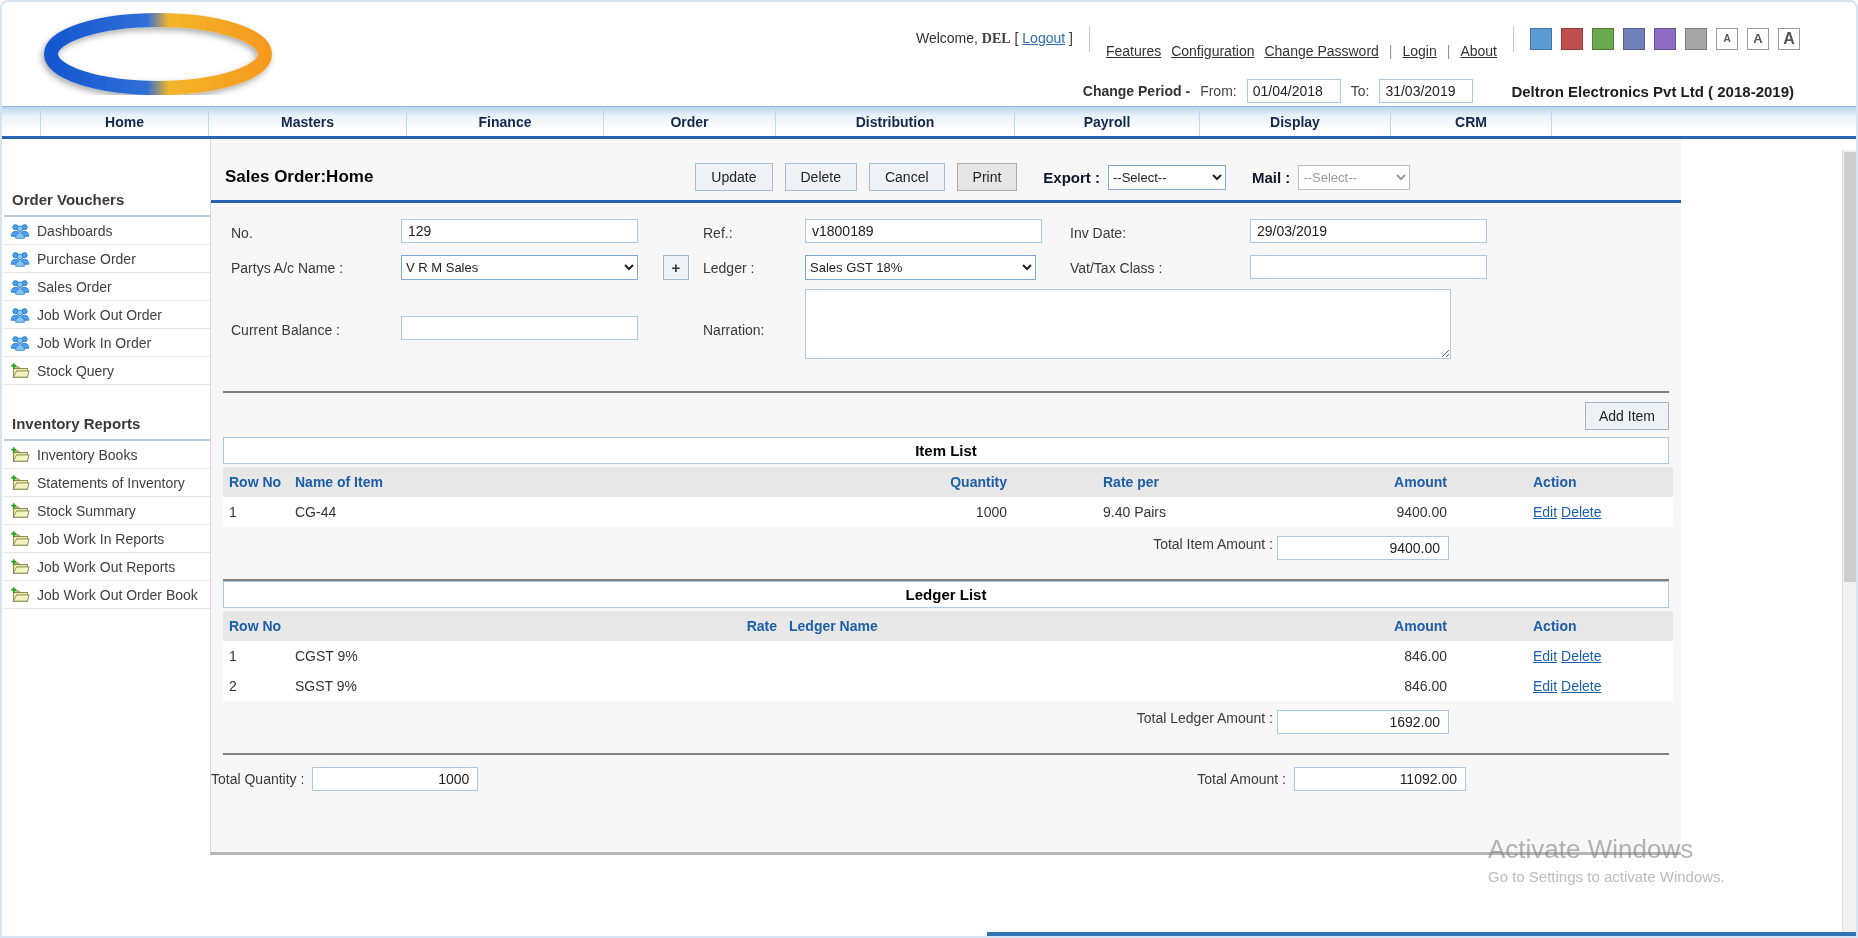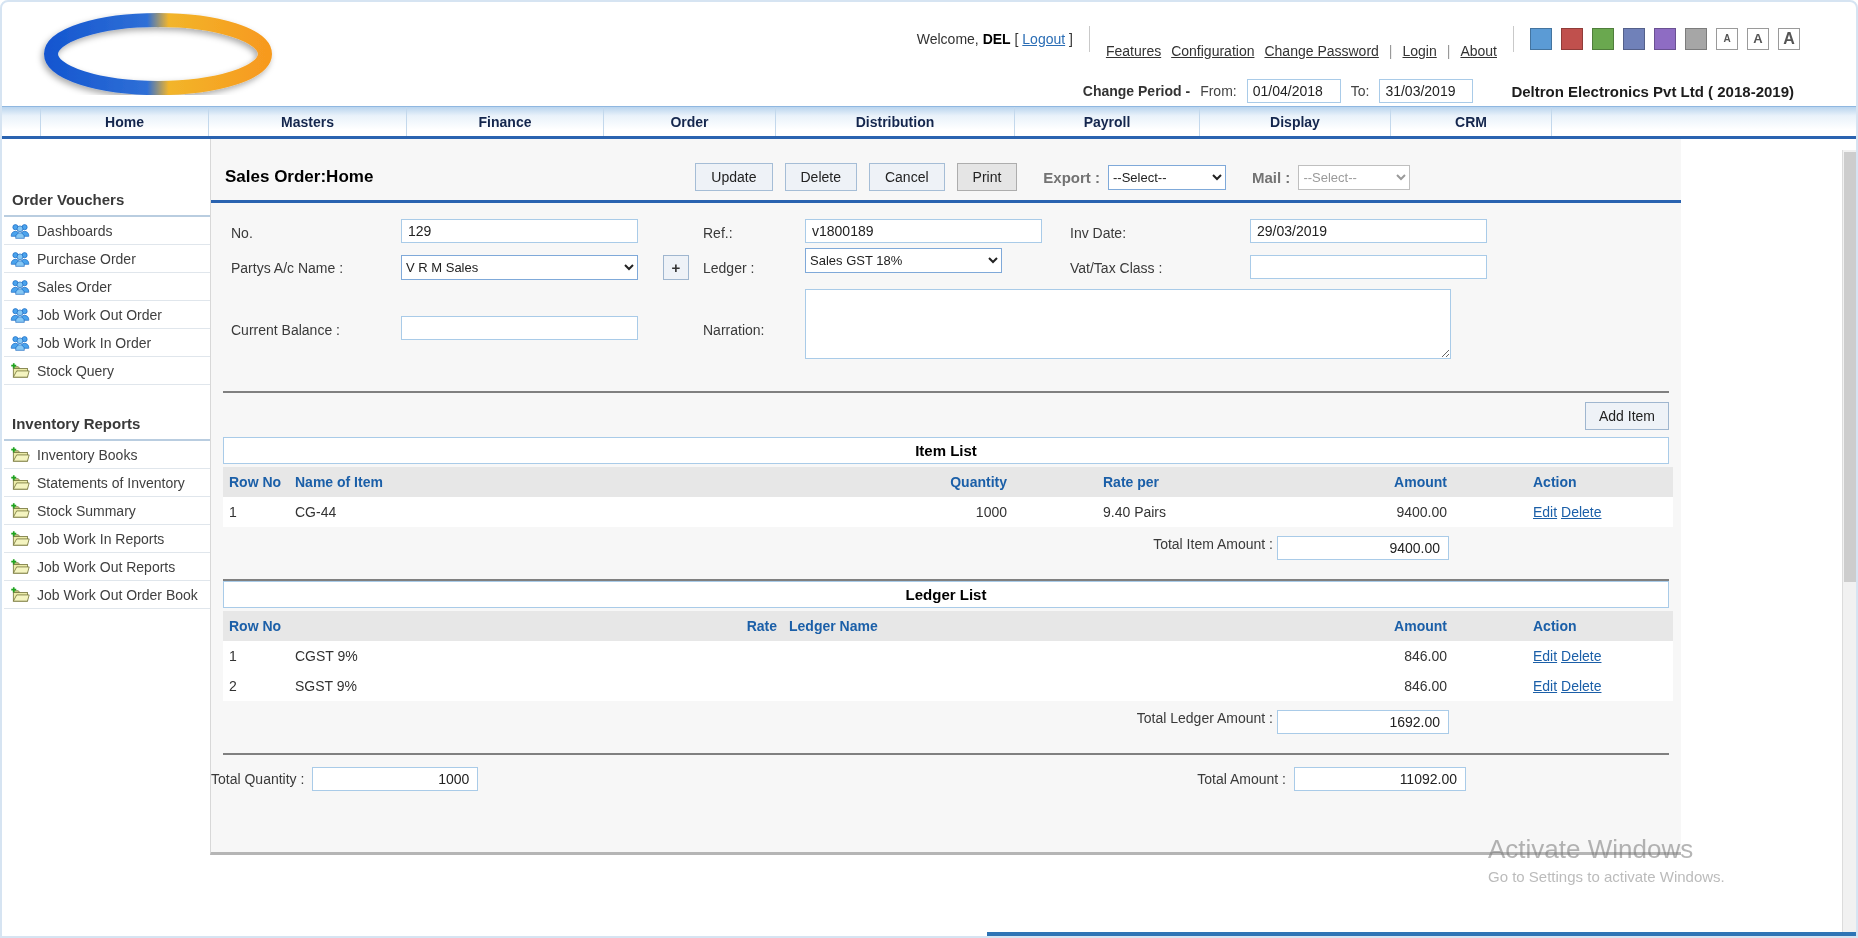--- a/index.html
+++ b/index.html
@@ -7,21 +7,21 @@
   body { font-family:"Liberation Sans", sans-serif; color:#333; }
   .page { position:relative; width:1858px; height:938px; background:#fff;
           border:2px solid #d6e4f2; border-radius:8px 8px 0 0; overflow:hidden; }
 
   
   .header { height:104px; display:flex; }
   .logo-wrap { width:320px; padding:10px 0 0 30px; }
   .hdr-right { flex:1; display:flex; flex-direction:column; align-items:flex-end; }
   .hdr-top { margin-top:16px; padding-right:56px; display:flex; align-items:center; font-size:14px; color:#333; }
   .welcome { white-space:nowrap; }
-  .welcome b { color:#000000; }
+  .welcome b { color:#404040;font-family:Liberation Serif, serif; }
   .hdr-divider { width:1px; height:26px; background:#c9c9c9; margin:0 16px; }
   .hdr-links { display:flex; align-items:center; gap:10px;margin-top:25px; }
   .hdr-link { color:#333; text-decoration:underline; cursor:pointer; white-space:nowrap; }
   .logout-link { color:#2a6db5; text-decoration:underline; cursor:pointer; }
   .pipe { color:#999; }
   .swatches { display:flex; align-items:center; gap:9px; }
   .swatch { width:22px; height:22px; border:1px solid rgba(0,0,0,.25); cursor:pointer; }
   .fontbox { width:22px; height:22px; border:1px solid #9a9a9a; background:#fff; color:#555;
              display:flex; align-items:center; justify-content:center; font-weight:bold; cursor:pointer; }
   .fontbox.a1 { font-size:10px; } .fontbox.a2 { font-size:13px; } .fontbox.a3 { font-size:16px; }
@@ -55,21 +55,21 @@
   
   .panel { width:1471px; height:716px; background:#f7f7f7; border-left:1px solid #d8d8d8;
            border-bottom:3px solid #b5b5b5; position:relative; }
   .title-row { display:flex; align-items:center; padding:24px 12px 9px 14px; border-bottom:3px solid #2a63b0; }
   .page-title { font-size:17px; font-weight:bold; color:#000; }
   .toolbar { display:flex; align-items:center; gap:12px; margin-left:322px; }
   .btn { background:#eef2f7; border:1px solid #a5bdd6; padding:5px 15px; font-size:14px; color:#222;
          font-family:"Liberation Sans",sans-serif; cursor:pointer; }
   .btn.gray { background:#e5e5e5; border-color:#adadad; }
   .exp-group { display:flex; align-items:center; gap:8px; margin-left:26px; }
-  .exp-label { font-weight:bold; font-size:15px; color:#737373; }
+  .exp-label { font-weight:bold; font-size:15px; color:#0f172a; }
   select { font-family:"Liberation Sans",sans-serif; font-size:13px; height:25px; background:#fff;
            border:1px solid #7fa9d9; color:#222; }
   .sel-export { width:118px; }
   .sel-mail { width:112px; border-color:#bfbfbf; color:#9a9a9a; }
 
   
   .form-block { position:relative; height:178px; margin:0 12px; }
   .f-label { position:absolute; font-size:14px; color:#3a3a3a; white-space:nowrap; }
   .f-field { position:absolute; }
   .txt-input { height:24px; border:1px solid #a9cbe8; background:#fff; font-size:14px; padding:1px 6px;
@@ -326,21 +326,21 @@
         <input class="txt-input f-field" style="left: 582px; top: 16px;" value="v1800189">
         <span class="f-label" style="left:847px; top:22px">Inv Date:</span>
         <input class="txt-input f-field" style="left: 1027px; top: 16px;" value="29/03/2019">
 
         <span class="f-label" style="left:8px; top:57px">Partys A/c Name :</span>
         <select class="sel-form f-field" style="left:178px; top:52px">
           <option>V R M Sales</option>
         </select>
         <button class="plus-btn">+</button>
         <span class="f-label" style="left:480px; top:57px">Ledger :</span>
-        <select class="sel-form f-field" style="left:582px; top:45px; width:197px">
+        <select class="sel-form f-field" style="left:582px; top:52px; width:231px">
           <option>Sales GST 18%</option>
         </select>
         <span class="f-label" style="left:847px; top:57px">Vat/Tax Class :</span>
         <input class="txt-input f-field" style="left: 1027px; top: 52px;" value="">
 
         <span class="f-label" style="left:8px; top:119px">Current Balance :</span>
         <input class="txt-input f-field" style="left: 178px; top: 113px;" value="">
         <span class="f-label" style="left:480px; top:119px">Narration:</span>
         <textarea class="narration" style=""></textarea>
       </div>

